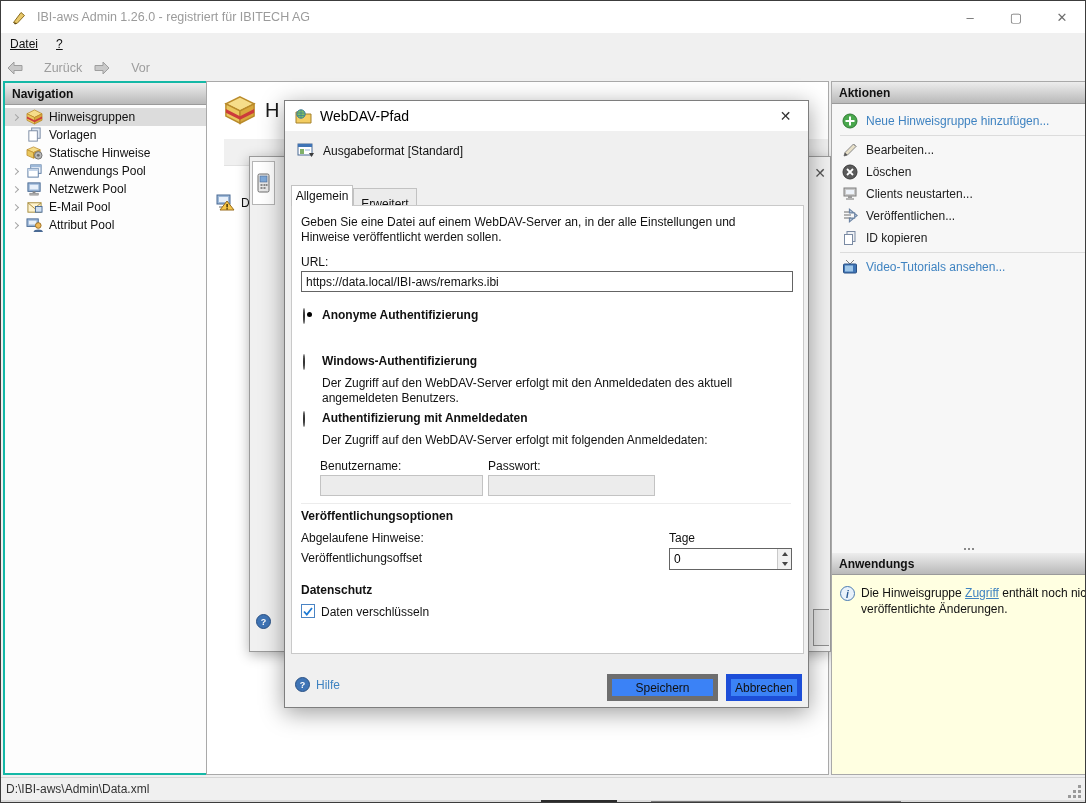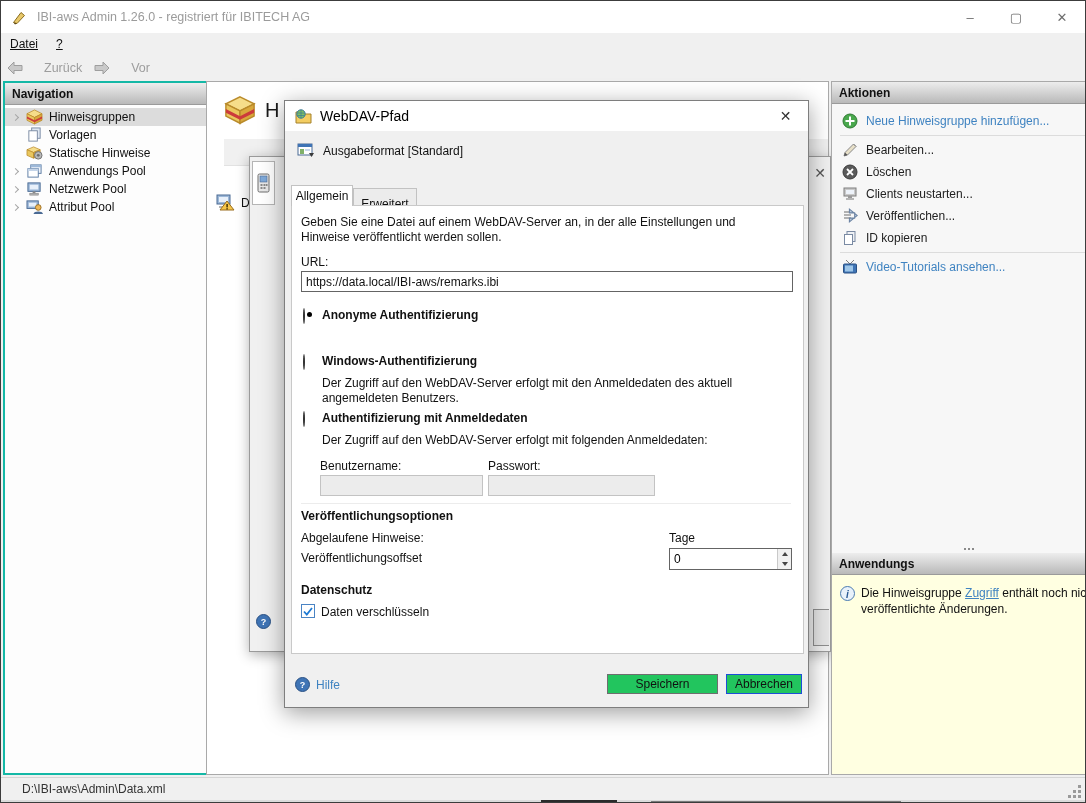--- a/index.html
+++ b/index.html
@@ -31,21 +31,21 @@
   .act-row .lbl{white-space:nowrap;}
   .link{color:#3f83c1;}
   .sep{height:1px;background:#dcdcdc;margin:3px 8px;}
   .splitter-dots{position:absolute;left:0;right:0;top:462px;height:9px;display:flex;align-items:center;justify-content:center;gap:2px;}
   .splitter-dots i{width:2px;height:2px;background:#8a8a8a;display:block;}
   .infopanel{position:absolute;left:0;right:0;top:471px;bottom:0;}
   .info-body{position:absolute;left:0;right:0;top:22px;bottom:0;background:#ffffe1;padding:10px 8px 0 8px;font-size:12px;color:#111;line-height:16px;}
   .info-row{display:flex;gap:6px;}
   .ulink{color:#3f83c1;text-decoration:underline;}
   
-  .statusbar{position:absolute;left:0;right:0;bottom:2px;height:23px;background:#f0f0f0;border-top:1px solid #d5d5d5;display:flex;align-items:center;padding-left:21px;font-size:12px;color:#333;}
+  .statusbar{position:absolute;left:0;right:0;bottom:2px;height:23px;background:#f0f0f0;border-top:1px solid #d5d5d5;display:flex;align-items:center;padding-left:5px;font-size:12px;color:#333;}
   .grip{position:absolute;right:3px;bottom:3px;}
   .taskbar-sliver{position:absolute;left:0;right:0;bottom:0;height:2px;background:#dcdcdc;}
   .taskbar-sliver .b1{position:absolute;left:540px;width:76px;top:0;bottom:0;background:#2b2b2b;}
   .taskbar-sliver .b2{position:absolute;left:650px;width:250px;top:1px;height:1px;background:#7a7a7a;}
   
   .main-heading{position:absolute;left:17px;top:13px;display:flex;align-items:center;gap:9px;}
   .main-heading .htxt{font-size:20px;color:#1a1a1a;}
   .main-toolstrip{position:absolute;left:17px;top:57px;right:0;height:27px;background:#f0f0f0;border-bottom:1px solid #e2e2e2;}
   .main-rowD{position:absolute;left:6px;top:112px;display:flex;align-items:center;gap:6px;font-size:12px;color:#111;}
   
@@ -69,21 +69,21 @@
   .radio.on::after{content:"";position:absolute;left:3px;top:3px;width:5px;height:5px;border-radius:50%;background:#000;}
   .txtinput{border:1px solid #646464;background:#fff;height:21px;font-size:12px;padding:0 4px;color:#111;width:100%;}
   .txtinput:disabled{background:#ececec;border:1px solid #c3c3c3;}
   .spinner{position:relative;width:123px;height:22px;border:1px solid #646464;background:#fff;}
   .spinner input{border:none;width:100%;height:100%;font-size:12px;padding:0 16px 0 4px;outline:none;}
   .spin-btns{position:absolute;right:0;top:0;width:14px;height:100%;display:flex;flex-direction:column;border-left:1px solid #c9c9c9;}
   .spin-btns span{flex:1;display:flex;align-items:center;justify-content:center;background:#f0f0f0;}
   .tri-up{width:0;height:0;border-left:3px solid transparent;border-right:3px solid transparent;border-bottom:4px solid #444;}
   .tri-dn{width:0;height:0;border-left:3px solid transparent;border-right:3px solid transparent;border-top:4px solid #444;}
   .checkbox{width:14px;height:14px;border:1px solid #4a84c4;background:#fff;display:flex;align-items:center;justify-content:center;}
-  .btn{position:absolute;height:20px;background:#22c55e;border:1px solid #1d4ed8;font-size:12px;color:#111;display:flex;align-items:center;justify-content:center;}
+  .btn{position:absolute;height:27px;background:#3b82f6;border:5px solid #1d4ed8;font-size:12px;color:#111;display:flex;align-items:center;justify-content:center;}
   .hilfe{position:absolute;left:10px;top:576px;display:flex;align-items:center;gap:6px;font-size:12px;}
   .faintline{position:absolute;left:9px;right:12px;height:1px;background:#ececec;}
 </style>
 </head>
 <body>
 
 <div class="window">
 
   <div class="titlebar">
     <svg class="app-ico" viewBox="0 0 17 17">
@@ -162,20 +162,29 @@
       </div>
       <div class="nav-row">
         <span class="chev"></span>
         <svg class="nav-ico" viewBox="0 0 18 17">
           <rect x="2" y="2" width="13" height="9" fill="#9db8d8" stroke="#4a6a94"></rect>
           <rect x="4" y="4" width="9" height="5" fill="#e8f0fa"></rect>
           <rect x="7" y="11" width="3" height="2" fill="#8a8a8a"></rect>
           <rect x="4" y="13" width="9" height="2" fill="#b5b5b5" stroke="#7e7e7e" stroke-width=".6"></rect>
         </svg>
         <span>Netzwerk Pool</span>
+      </div>
+      <div class="nav-row">
+        <span class="chev"></span>
+        <svg class="nav-ico" viewBox="0 0 18 17">
+          <rect x="2" y="4" width="14" height="10" fill="#fdf3cf" stroke="#a58a3a"></rect>
+          <path d="M2 4 L9 10 L16 4" fill="none" stroke="#a58a3a"></path>
+          <rect x="10" y="8" width="7" height="6" fill="#cfe0f2" stroke="#4a6a94"></rect>
+        </svg>
+        <span>E-Mail Pool</span>
       </div>
       <div class="nav-row">
         <span class="chev"></span>
         <svg class="nav-ico" viewBox="0 0 18 17">
           <rect x="1" y="2" width="12" height="8" fill="#9db8d8" stroke="#4a6a94"></rect>
           <rect x="3" y="4" width="8" height="4" fill="#e8f0fa"></rect>
           <circle cx="13" cy="9" r="3" fill="#f0b95a" stroke="#9a6d1f"></circle>
           <path d="M8 16 C8 12.5 18 12.5 18 16 Z" fill="#4a6a94"></path>
         </svg>
         <span>Attribut Pool</span>

